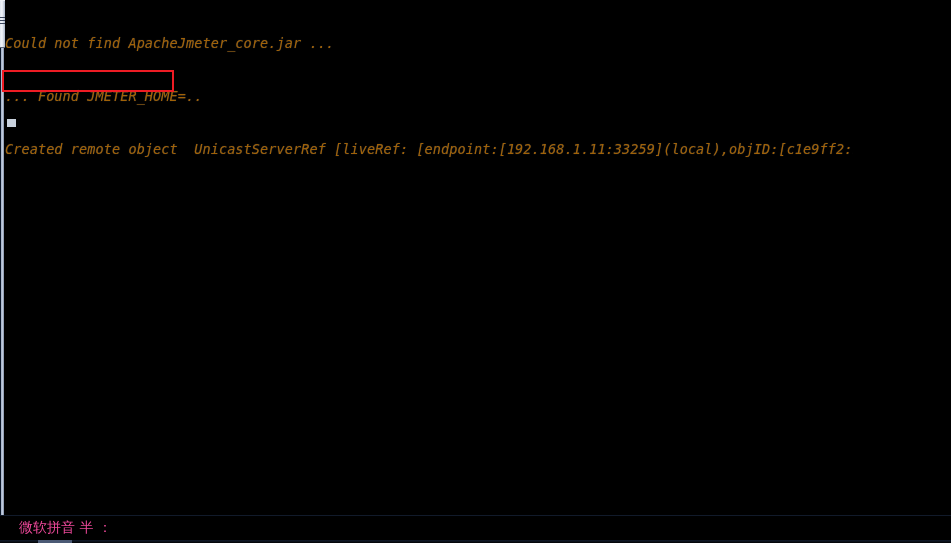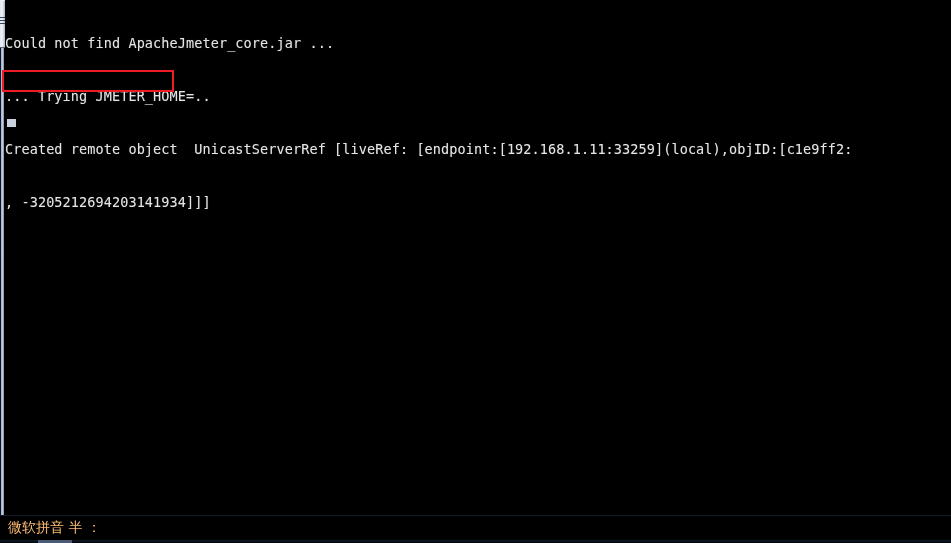--- a/index.html
+++ b/index.html
@@ -63,26 +63,27 @@
     margin-bottom: 2px;
     background: #39435a;
   }
 
   
   #console-text {
     position: absolute;
     left: 5px;
     top: 0px;
     width: 848px;
-    color: #e5e5e5;
+    color: #a16207;
     font-size: 13.5px;
     line-height: 17.6px;
     letter-spacing: 0.1px;
     white-space: pre;
     text-shadow: 0 0 1px rgba(180,190,210,0.35);
+    font-style: italic;
   }
   .console-line {
     height: 17.6px;
     white-space: pre;
     overflow: hidden;
   }
 
   
   #annotation-box {
     position: absolute;
@@ -117,23 +118,23 @@
   #ime-bar-top-edge {
     position: absolute;
     left: 0;
     top: 0;
     width: 951px;
     height: 1px;
     background: #111a2a;
   }
   #ime-label {
     position: absolute;
-    left: 8px;
+    left: 19px;
     top: 3px;
-    color: #fdba74;
+    color: #ec4899;
     font-family: "DejaVu Sans", "Liberation Sans", sans-serif;
     font-size: 14px;
     line-height: 18px;
     white-space: pre;
   }
   #ime-bottom-edge {
     position: absolute;
     left: 0;
     bottom: 0;
     width: 951px;
@@ -160,23 +161,22 @@
       <div id="left-scrollbar-grip">
         <i></i>
           <i></i>
           <i></i>
       </div>
     </div>
   </div>
 
   <div id="console-text">
     <div class="console-line">Could not find ApacheJmeter_core.jar ...</div>
-    <div class="console-line">... Trying JMETER_HOME=..</div>
+    <div class="console-line">... Found JMETER_HOME=..</div>
     <div class="console-line">Created remote object  UnicastServerRef [liveRef: [endpoint:[192.168.1.11:33259](local),objID:[c1e9ff2:15906ca8ef0:-7f</div>
-    <div class="console-line">, -3205212694203141934]]]</div>
   </div>
 
   <div id="annotation-box"></div>
 
   <div id="caret"></div>
 
   <div id="ime-bar">
     <div id="ime-bar-top-edge"></div>
     <div id="ime-label">微软拼音 半 ：</div>
     <div id="ime-bottom-edge">

